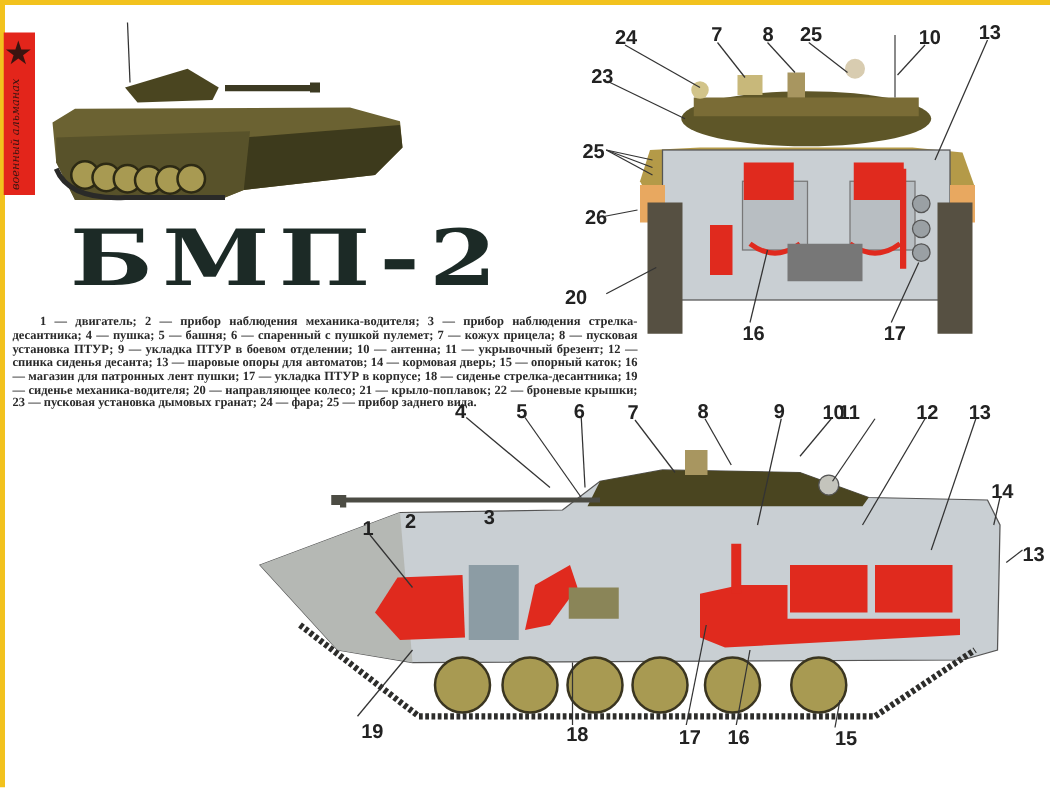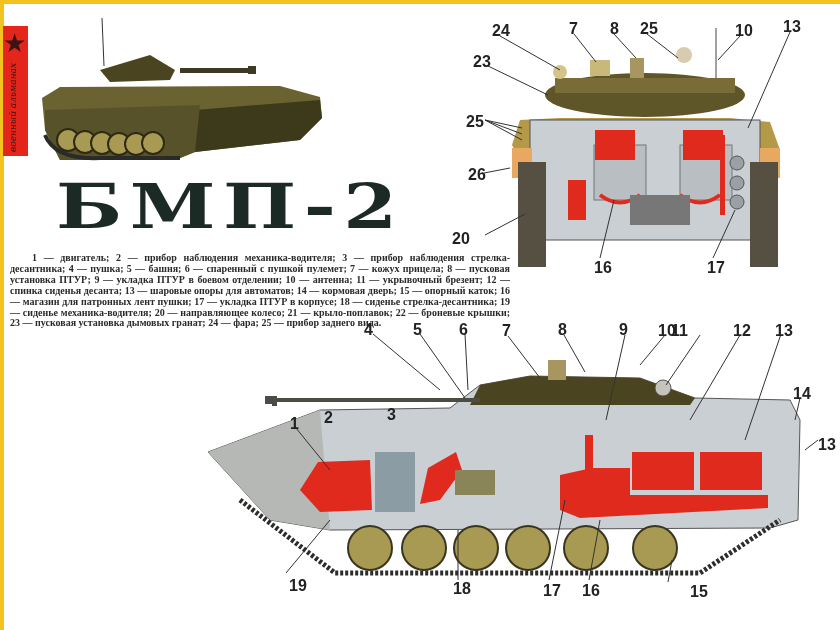--- a/index.html
+++ b/index.html
@@ -178,14 +178,14 @@
     <div class="callout" style="left: 775px; top: 322px;">13</div>
     <div class="callout" style="left: 793px; top: 385px;">14</div>
     <div class="callout" style="left: 818px; top: 436px;">13</div>
     <div class="callout" style="left: 290px; top: 415px;">1</div>
     <div class="callout" style="left: 324px; top: 409px;">2</div>
     <div class="callout" style="left: 387px; top: 406px;">3</div>
     <div class="callout" style="left: 279px; top: 577px; margin-left: 10px;">19</div>
     <div class="callout" style="left: 453px; top: 580px;">18</div>
     <div class="callout" style="left: 543px; top: 582px;">17</div>
     <div class="callout" style="left: 582px; top: 582px;">16</div>
-    <div class="callout" style="left: 690px; top: 583px;">15</div>
+    <div class="callout" style="left: 668px; top: 583px;">15</div>
   </div>
 
 </body></html>

